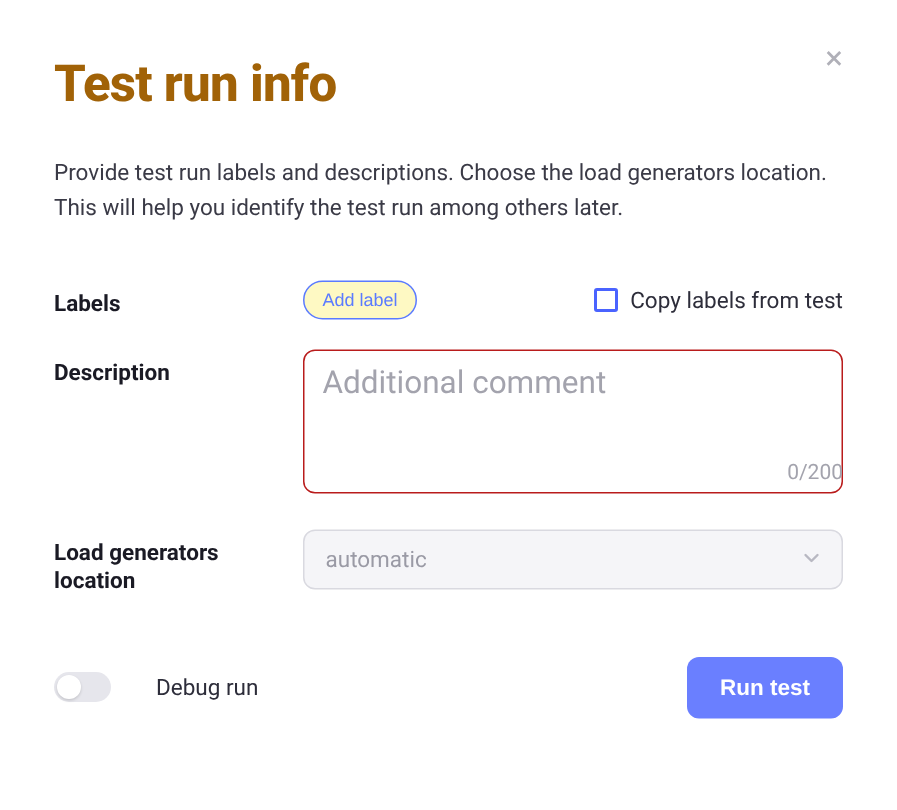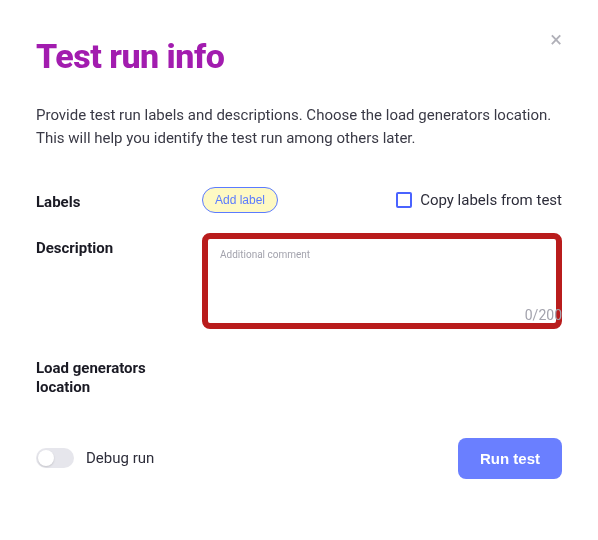--- a/index.html
+++ b/index.html
@@ -25,21 +25,21 @@
     color: #b0b0b8;
     display: flex;
     align-items: center;
     justify-content: center;
     font-size: 22px;
     line-height: 1;
   }
   .title {
     font-size: 34px;
     font-weight: 800;
-    color: #a21caf;
+    color: #a16207;
     margin-bottom: 28px;
     letter-spacing: -0.5px;
   }
   .intro {
     font-size: 15px;
     line-height: 1.55;
     color: #3a3a46;
     margin-bottom: 36px;
     max-width: 520px;
   }
@@ -95,24 +95,24 @@
     font-size: 15px;
     color: #2d2d3a;
   }
   .desc-wrap {
     position: relative;
     flex: 1;
   }
   .textarea {
     width: 100%;
     height: 96px;
-    border: 6px solid #b91c1c;
+    border: 1px solid #b91c1c;
     border-radius: 8px;
     padding: 10px 12px;
-    font-size: 10px;
+    font-size: 21px;
     font-family: inherit;
     color: #2d2d3a;
     resize: none;
     outline: none;
   }
   .textarea::placeholder { color: #a3a3ad; }
   .char-count {
     position: absolute;
     right: 0;
     bottom: 10px;
@@ -138,21 +138,21 @@
   }
   .footer {
     display: flex;
     align-items: center;
     justify-content: space-between;
     margin-top: 40px;
   }
   .toggle-wrap {
     display: inline-flex;
     align-items: center;
-    gap: 12px;
+    gap: 30px;
   }
   .toggle {
     width: 38px;
     height: 20px;
     border-radius: 12px;
     background: #e6e6ec;
     position: relative;
     cursor: pointer;
   }
   .toggle-knob {
@@ -209,20 +209,30 @@
     <div class="row-content">
       <div class="desc-wrap">
         <textarea class="textarea" placeholder="Additional comment" style=""></textarea>
         <span class="char-count">0/200</span>
       </div>
     </div>
   </div>
 
   <div class="row">
     <div class="row-label">Load generators location</div>
+    <div class="row-content">
+      <div class="select">
+        <span>automatic</span>
+        <span class="chevron">
+          <svg width="12" height="12" viewBox="0 0 12 12" fill="none">
+              <path d="M2 4l4 4 4-4" stroke="currentColor" stroke-width="1.6" stroke-linecap="round" stroke-linejoin="round"></path>
+            </svg>
+        </span>
+      </div>
+    </div>
   </div>
 
   <div class="footer">
     <div class="toggle-wrap">
       <div class="toggle">
         <div class="toggle-knob"></div>
       </div>
       <span class="toggle-label">Debug run</span>
     </div>
     <button class="run-btn">Run test</button>

